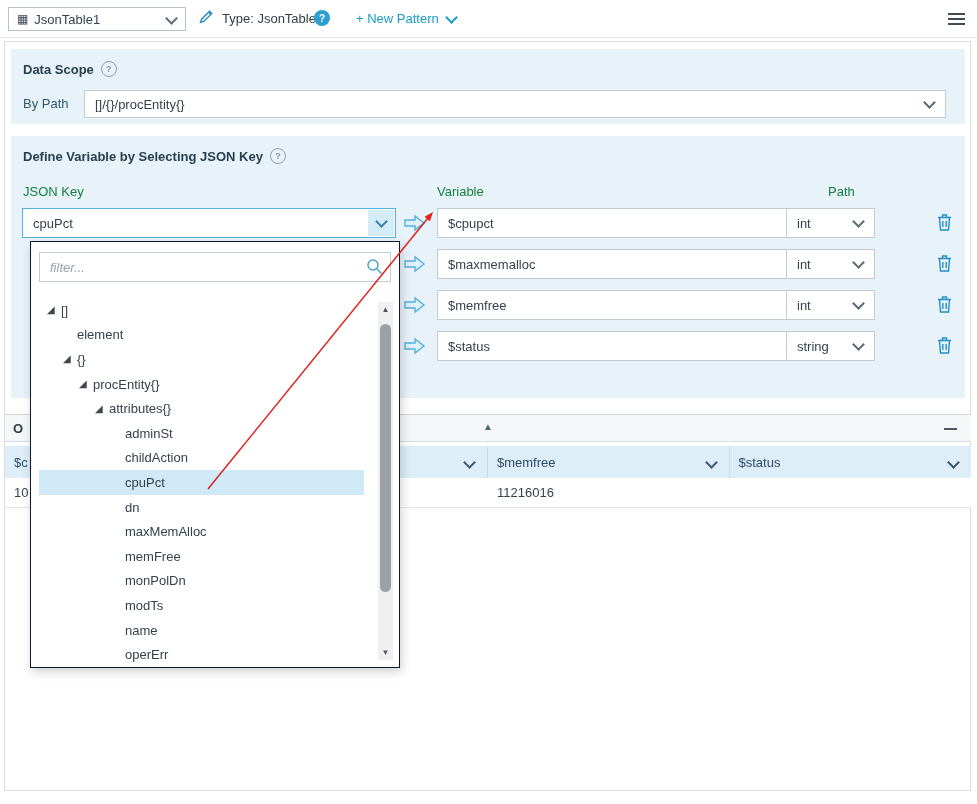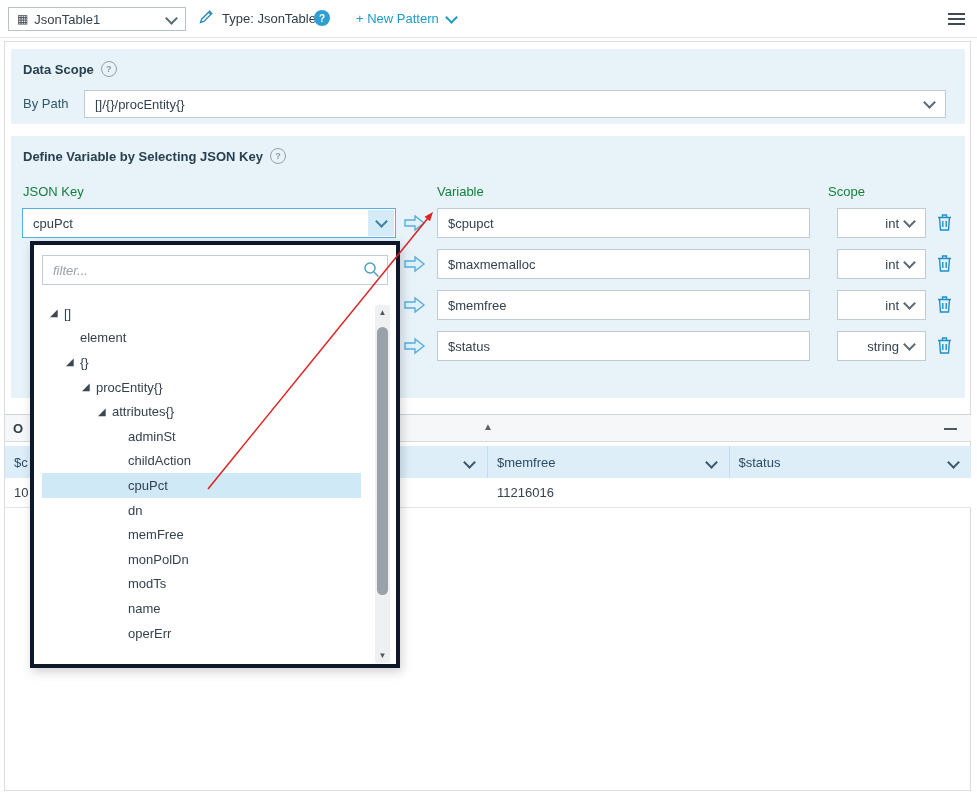--- a/index.html
+++ b/index.html
@@ -47,21 +47,21 @@
   
   .define-var{left:11px;top:136px;width:954px;height:262px;}
   .col-label{position:absolute;color:#15803d;}
   .jk-select{left:11px;width:374px;height:30px;border-color:#53b2e0;}
   .chevzone{position:absolute;right:1px;top:1px;bottom:1px;width:26px;background:#d4ecf8;
             display:flex;align-items:center;justify-content:center;}
   .chevzone .chev{position:static;margin:0 0 3px 0;border-color:#3d7ea5;}
   .var-input{position:absolute;left:426px;width:373px;height:30px;border:1px solid #c2cbd2;
              box-sizing:border-box;padding:0 10px;font-family:"Liberation Sans",sans-serif;
              font-size:13px;color:#34424e;background:#fff;}
-  .type-select{left:826px;width:89px;height:30px;justify-content:flex-end;}
+  .type-select{left:775px;width:89px;height:30px;}
   .map-arrow{position:absolute;left:392px;width:24px;height:18px;}
   .trash{position:absolute;left:925px;width:18px;height:19px;cursor:pointer;}
 
   
   .out-header{position:absolute;left:5px;top:414px;width:966px;height:28px;background:#f5f7f8;
               border-top:1px solid #cfd4d8;border-bottom:1px solid #d8dcdf;box-sizing:border-box;}
   .out-title{position:absolute;left:8px;top:6px;font-weight:bold;color:#2f3d49;}
   .collapse-up{position:absolute;left:50%;top:6px;transform:translateX(-50%);font-size:10px;color:#56646e;cursor:pointer;}
   .minus{position:absolute;right:14px;top:13px;width:13px;border-top:2px solid #4e585f;cursor:pointer;}
   .out-colheader{position:absolute;left:5px;top:446px;width:966px;height:32px;background:#ddeef8;
@@ -69,21 +69,21 @@
   .out-colheader .cell{flex:1 1 25%;position:relative;display:flex;align-items:center;
                        padding-left:9px;color:#2b4b68;border-right:1px solid #c6dcec;box-sizing:border-box;}
   .out-colheader .cell:last-child{border-right:none;}
   .out-colheader .cell .chev{position:absolute;right:13px;top:12px;border-color:#3c576e;}
   .out-row{position:absolute;left:5px;top:478px;width:966px;height:30px;background:#fff;
            border-bottom:1px solid #e2e6e9;display:flex;box-sizing:border-box;}
   .out-row .cell{flex:1 1 25%;display:flex;align-items:center;padding-left:9px;color:#34424e;box-sizing:border-box;}
 
   
   .dropdown{position:absolute;left:30px;top:241px;width:370px;height:427px;background:#fff;
-            border:4px solid #0f172a;box-shadow:2px 4px 10px rgba(0,0,0,.18);z-index:5;box-sizing:border-box;padding-left:9px;}
+            border:1px solid #0f172a;box-shadow:2px 4px 10px rgba(0,0,0,.18);z-index:5;box-sizing:border-box;padding-left:9px;}
   .filter-wrap{position:absolute;left:8px;top:10px;right:8px;height:30px;}
   .filter-input{width:100%;height:100%;border:1px solid #c3ccd2;box-sizing:border-box;
                 padding:0 30px 0 10px;font-family:"Liberation Sans",sans-serif;font-size:13px;color:#34424e;}
   .filter-input::placeholder{font-style:italic;color:#98a2aa;}
   .mag{position:absolute;right:8px;top:6px;}
   .tree{position:absolute;left:0;top:56px;right:0;}
   .titem{height:24.6px;display:flex;align-items:center;cursor:pointer;box-sizing:border-box;}
   .titem .tri{font-size:10px;color:#3e464e;width:10px;margin-right:4px;line-height:1;}
   .tlabel{color:#34424e;white-space:nowrap;}
   .pe0{padding-left:16px;} .pl1{padding-left:46px;} .pe1{padding-left:32px;}
@@ -142,21 +142,21 @@
     </div>
   </div>
 
   <div class="panel define-var abs">
     <div class="panel-title">
       <span>Define Variable by Selecting JSON Key</span>
       <span class="qmark">?</span>
     </div>
     <span class="col-label" style="left:12px;top:48px;">JSON Key</span>
     <span class="col-label" style="left:426px;top:48px;">Variable</span>
-    <span class="col-label" style="left:817px;top:48px;">Scope</span>
+    <span class="col-label" style="left:817px;top:48px;">Path</span>
 
     <div class="select jk-select" style="top:72px;">
       <span>cpuPct</span>
       <span class="chevzone">
           <span class="chev"></span>
         </span>
     </div>
     <span class="map-arrow" style="top:78px;">
       <svg width="24" height="18" viewBox="0 0 24 18">
           <path d="M2 6 h10 v-4 l9 7 -9 7 v-4 h-10 z" fill="#dff1fa" stroke="#56b0dc" stroke-width="1.4"></path>
@@ -288,20 +288,23 @@
       <div class="titem pl4">
           <span class="tlabel">childAction</span>
         </div>
       <div class="titem pl4 sel">
           <span class="tlabel">cpuPct</span>
         </div>
       <div class="titem pl4">
           <span class="tlabel">dn</span>
         </div>
       <div class="titem pl4">
+          <span class="tlabel">maxMemAlloc</span>
+        </div>
+      <div class="titem pl4">
           <span class="tlabel">memFree</span>
         </div>
       <div class="titem pl4">
           <span class="tlabel">monPolDn</span>
         </div>
       <div class="titem pl4">
           <span class="tlabel">modTs</span>
         </div>
       <div class="titem pl4">
           <span class="tlabel">name</span>

